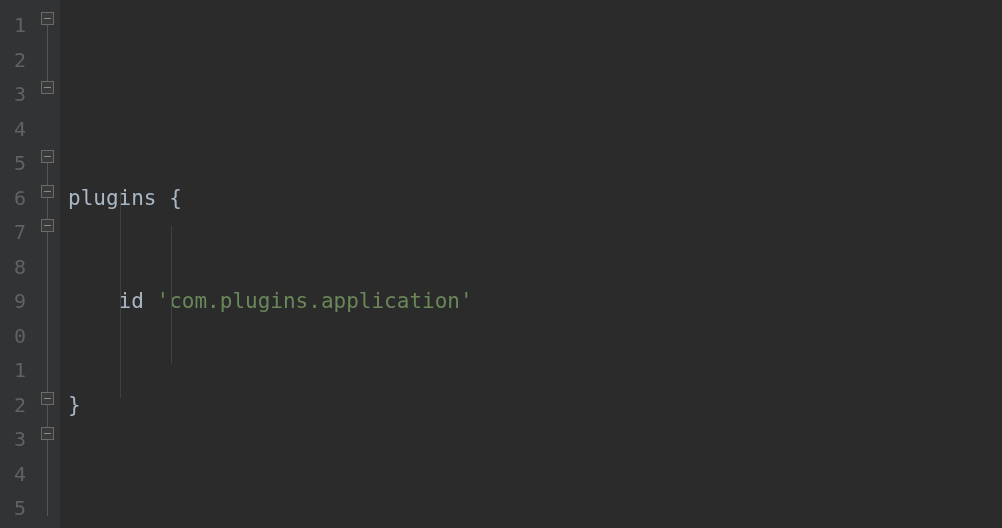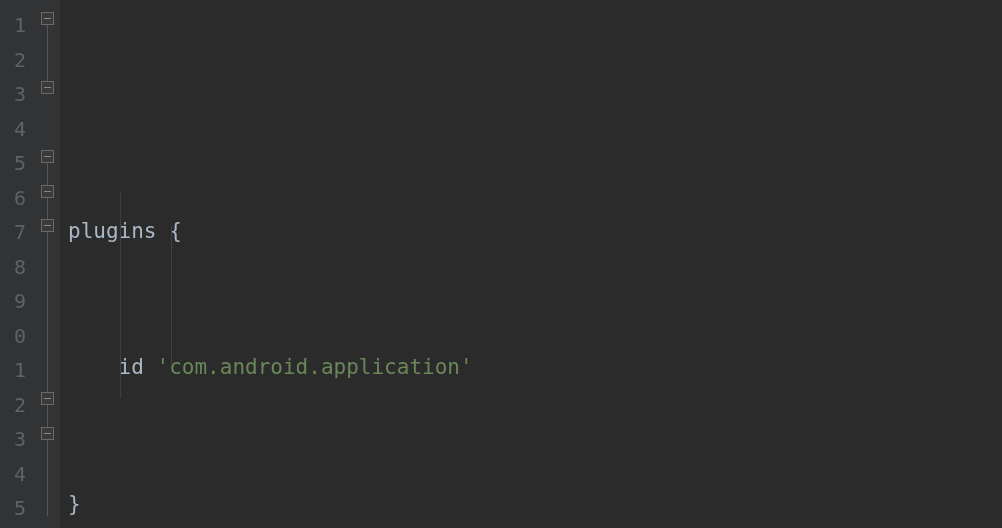--- a/index.html
+++ b/index.html
@@ -64,21 +64,21 @@
     position: relative;
   }
   .indent-guide {
     position: absolute;
     width: 1px;
     background: #404040;
   }
   .tok-id { color: #a9b7c6; }
   .tok-str { color: #6a8759; }
   .tok-brace { color: #a9b7c6; }
-  .code-line { display: block; height: 34.5px; margin-top: 33px; }
+  .code-line { display: block; height: 34.5px; }
 </style>
 </head>
 <body>
 
 <div class="gutter">
   <div>1</div>
   <div>2</div>
   <div>3</div>
   <div>4</div>
   <div>5</div>
@@ -104,21 +104,21 @@
   <div class="fold-mark" style="top:219px;"></div>
   <div class="fold-mark" style="top:392px;"></div>
   <div class="fold-mark" style="top:427px;"></div>
 </div>
 
 <div class="code">
   <div class="indent-guide" style="left:60px;top:192px;height:206px;"></div>
   <div class="indent-guide" style="left:111px;top:226px;height:138px;"></div>
 
   <span class="code-line"><span class="tok-id">plugins</span> <span class="tok-brace">{</span></span>
-  <span class="code-line">    <span class="tok-id">id</span> <span class="tok-str">'com.android.application'</span></span>
+  <span class="code-line">    <span class="tok-id">id</span> <span class="tok-str">'com.plugins.application'</span></span>
   <span class="code-line"><span class="tok-brace">}</span></span>
   <span class="code-line"> </span>
   
   
   
   
   
   
   
   

